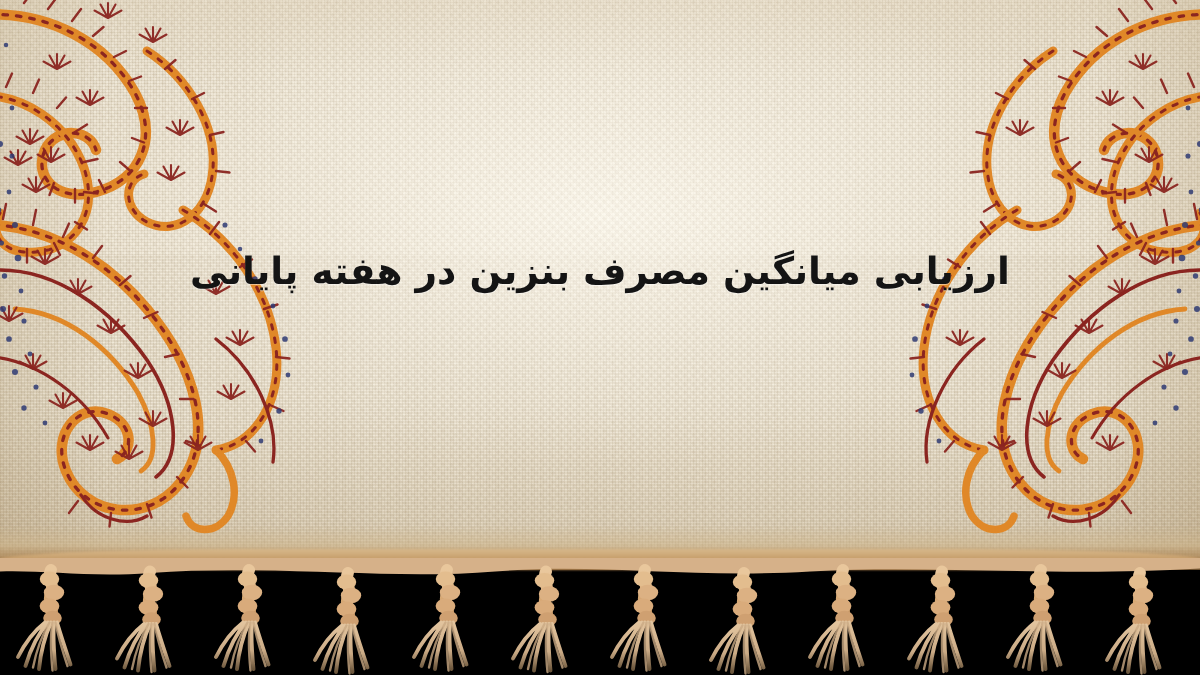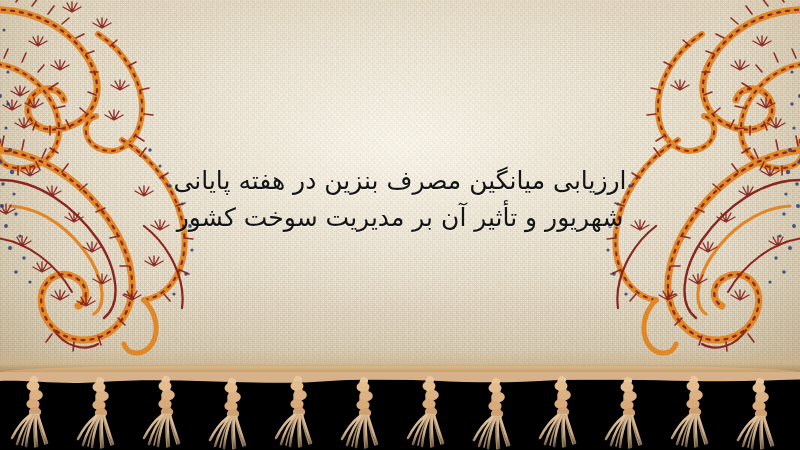--- a/index.html
+++ b/index.html
@@ -82,21 +82,21 @@
 
   
   .headline {
     position: absolute;
     left: 0;
     top: 162px;
     width: 800px;
     text-align: center;
     direction: rtl;
     color: #141414;
-    font-weight: 400;
+    font-weight: 700;
     font-size: 25px;
     line-height: 37px;
     letter-spacing: 0px;
     text-shadow: 0 1px 0 rgba(255,255,255,0.45);
   }
   .headline .ln { display: block; white-space: nowrap; }
 
   
   .fringe-band {
     position: absolute;
@@ -295,21 +295,20 @@
         <circle cx="196" cy="226" r="1.9"></circle>
           <circle cx="198" cy="250" r="1.6"></circle>
         <circle cx="192" cy="274" r="1.8"></circle>
           <circle cx="180" cy="294" r="1.6"></circle>
       </g>
     </svg>
   </div>
 
   <div class="headline">
     <span class="ln">ارزیابی میانگین مصرف بنزین در هفته پایانی</span>
-    <span class="ln">شهریور و تأثیر آن بر مدیریت سوخت کشور</span>
   </div>
 
   <div class="fringe-band">
     <svg viewBox="0 0 800 78" xmlns="http://www.w3.org/2000/svg" preserveAspectRatio="none" aria-hidden="true">
       <defs>
         <linearGradient id="cordg" x1="0" y1="0" x2="0" y2="1">
           <stop offset="0%" stop-color="#e9c79c"></stop>
           <stop offset="55%" stop-color="#d9ab77"></stop>
           <stop offset="100%" stop-color="#b98a58"></stop>
         </linearGradient>

